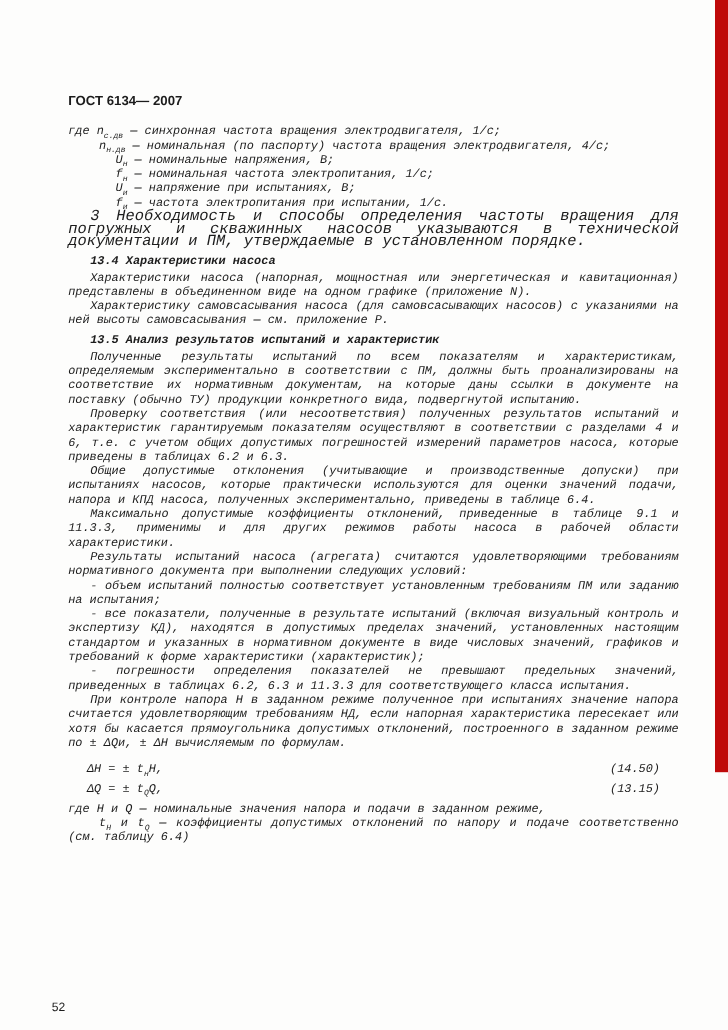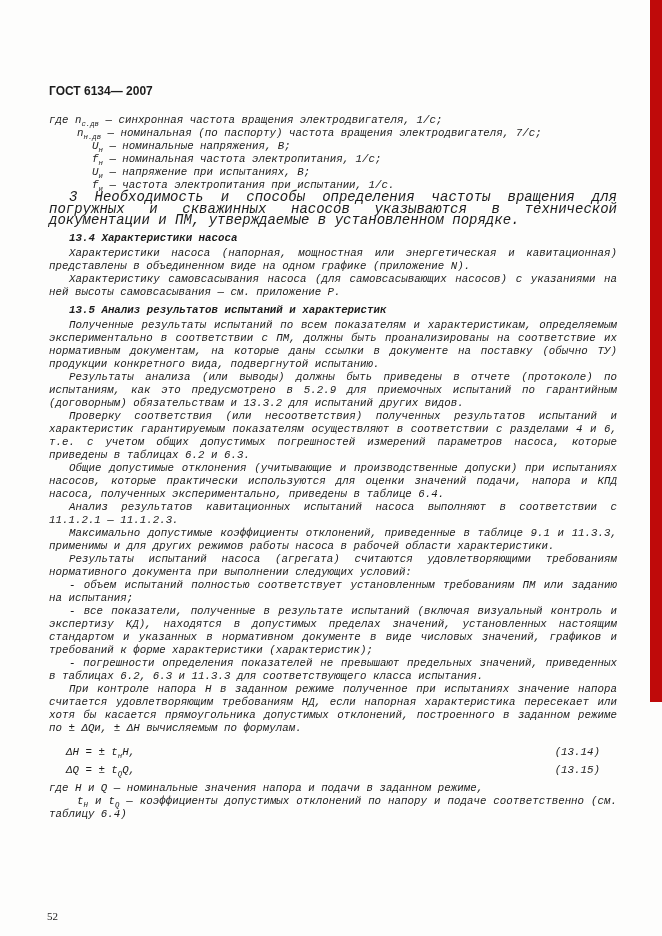--- a/index.html
+++ b/index.html
@@ -4,21 +4,21 @@
 <style>
   html, body { margin: 0; padding: 0; background: #888; }
   .page {
     position: relative;
     width: 662px;
     height: 936px;
     margin: 0 auto;
     background: #fdfdfc;
     overflow: hidden;
     box-sizing: border-box;
-    padding: 84px 45px 0 49px;
+    padding: 84px 45px 0 62px;
     font-family: "Liberation Sans", sans-serif;
     color: #1c1c1c;
   }
   .red-stripe {
     position: absolute;
     top: 0;
     right: 0;
     width: 12px;
     height: 702px;
     background: #bf0a0a;
@@ -67,71 +67,68 @@
   .where-line1 { text-indent: 0; margin-top: 4px; }
   .where-line2 { text-indent: 28px; }
   .closing { text-indent: 20px; margin-top: 4px; }
   .page-number {
     position: absolute;
     left: 47px;
     top: 910px;
     font-size: 11px;
     font-style: normal;
     color: #1c1c1c;
-    font-family: Liberation Serif, serif;
   }
   .spacer-formulas { height: 6px; }
 </style>
 </head>
 <body>
 
 <div class="page">
 
   <div class="red-stripe"></div>
 
   <div class="doc-header">ГОСТ 6134— 2007</div>
 
   <div class="body-text">
 
     <div class="def def-0"><span>где </span><span>n</span><sub>с.дв</sub> <span>— синхронная частота вращения электродвигателя, 1/с;</span></div>
 
-    <div class="def def-1"><span>n</span><sub>н.дв</sub> <span>— номинальная (по паспорту) частота вращения электродвигателя, 7/с;</span></div>
+    <div class="def def-1"><span>n</span><sub>н.дв</sub> <span>— номинальная (по паспорту) частота вращения электродвигателя, 4/с;</span></div>
 
     <div class="def def-2"><span>U</span><sub>н</sub> <span>— номинальные напряжения, В;</span></div>
 
     <div class="def def-2"><span>f</span><sub>н</sub> <span>— номинальная частота электропитания, 1/с;</span></div>
 
     <div class="def def-2"><span>U</span><sub>и</sub> <span>— напряжение при испытаниях, В;</span></div>
 
     <div class="def def-2"><span>f</span><sub>и</sub> <span>— частота электропитания при испытании, 1/с.</span></div>
 
     <p class="para note">3 Необходимость и способы определения частоты вращения для погружных и скважинных насосов указываются в технической документации и ПМ, утверждаемые в установленном порядке.</p>
 
     <p class="heading">13.4 Характеристики насоса</p>
     <p class="para">Характеристики насоса (напорная, мощностная или энергетическая и кавитационная) представлены в объединенном виде на одном графике (приложение N).</p>
     <p class="para">Характеристику самовсасывания насоса (для самовсасывающих насосов) с указаниями на ней высоты самовсасывания — см. приложение P.</p>
 
     <p class="heading">13.5 Анализ результатов испытаний и характеристик</p>
     <p class="para">Полученные результаты испытаний по всем показателям и характеристикам, определяемым экспериментально в соответствии с ПМ, должны быть проанализированы на соответствие их нормативным документам, на которые даны ссылки в документе на поставку (обычно ТУ) продукции конкретного вида, подвергнутой испытанию.</p>
-    <p class="para">Результаты анализа (или выводы) должны быть приведены в отчете (протоколе) по испытаниям, как это предусмотрено в 5.2.9 для приемочных испытаний по гарантийным (договорным) обязательствам и 13.3.2 для испытаний других видов.</p>
     <p class="para">Проверку соответствия (или несоответствия) полученных результатов испытаний и характеристик гарантируемым показателям осуществляют в соответствии с разделами 4 и 6, т.е. с учетом общих допустимых погрешностей измерений параметров насоса, которые приведены в таблицах 6.2 и 6.3.</p>
     <p class="para">Общие допустимые отклонения (учитывающие и производственные допуски) при испытаниях насосов, которые практически используются для оценки значений подачи, напора и КПД насоса, полученных экспериментально, приведены в таблице 6.4.</p>
-    <p class="para">Анализ результатов кавитационных испытаний насоса выполняют в соответствии с 11.1.2.1 — 11.1.2.3.</p>
     <p class="para">Максимально допустимые коэффициенты отклонений, приведенные в таблице 9.1 и 11.3.3, применимы и для других режимов работы насоса в рабочей области характеристики.</p>
     <p class="para">Результаты испытаний насоса (агрегата) считаются удовлетворяющими требованиям нормативного документа при выполнении следующих условий:</p>
     <p class="para">- объем испытаний полностью соответствует установленным требованиям ПМ или заданию на испытания;</p>
     <p class="para">- все показатели, полученные в результате испытаний (включая визуальный контроль и экспертизу КД), находятся в допустимых пределах значений, установленных настоящим стандартом и указанных в нормативном документе в виде числовых значений, графиков и требований к форме характеристики (характеристик);</p>
     <p class="para">- погрешности определения показателей не превышают предельных значений, приведенных в таблицах 6.2, 6.3 и 11.3.3 для соответствующего класса испытания.</p>
     <p class="para">При контроле напора Н в заданном режиме полученное при испытаниях значение напора считается удовлетворяющим требованиям НД, если напорная характеристика пересекает или хотя бы касается прямоугольника допустимых отклонений, построенного в заданном режиме по ± ΔQи, ± ΔН вычисляемым по формулам.</p>
 
     <div class="spacer-formulas"></div>
 
     <div class="formula-row">
       <span><span>ΔН = ± t</span><sub>н</sub><span>Н,</span></span>
-      <span class="formula-num">(13.14)</span>
+      <span class="formula-num">(14.50)</span>
     </div>
 
     <div class="formula-row">
       <span><span>ΔQ = ± t</span><sub>Q</sub><span>Q,</span></span>
       <span class="formula-num">(13.15)</span>
     </div>
 
     <p class="para where-line1">где Н и Q — номинальные значения напора и подачи в заданном режиме,</p>
 
     <p class="para where-line2"><span>t</span><sub>Н</sub><span> и t</span><sub>Q</sub><span> — коэффициенты допустимых отклонений по напору и подаче соответственно (см. таблицу 6.4)</span></p>

